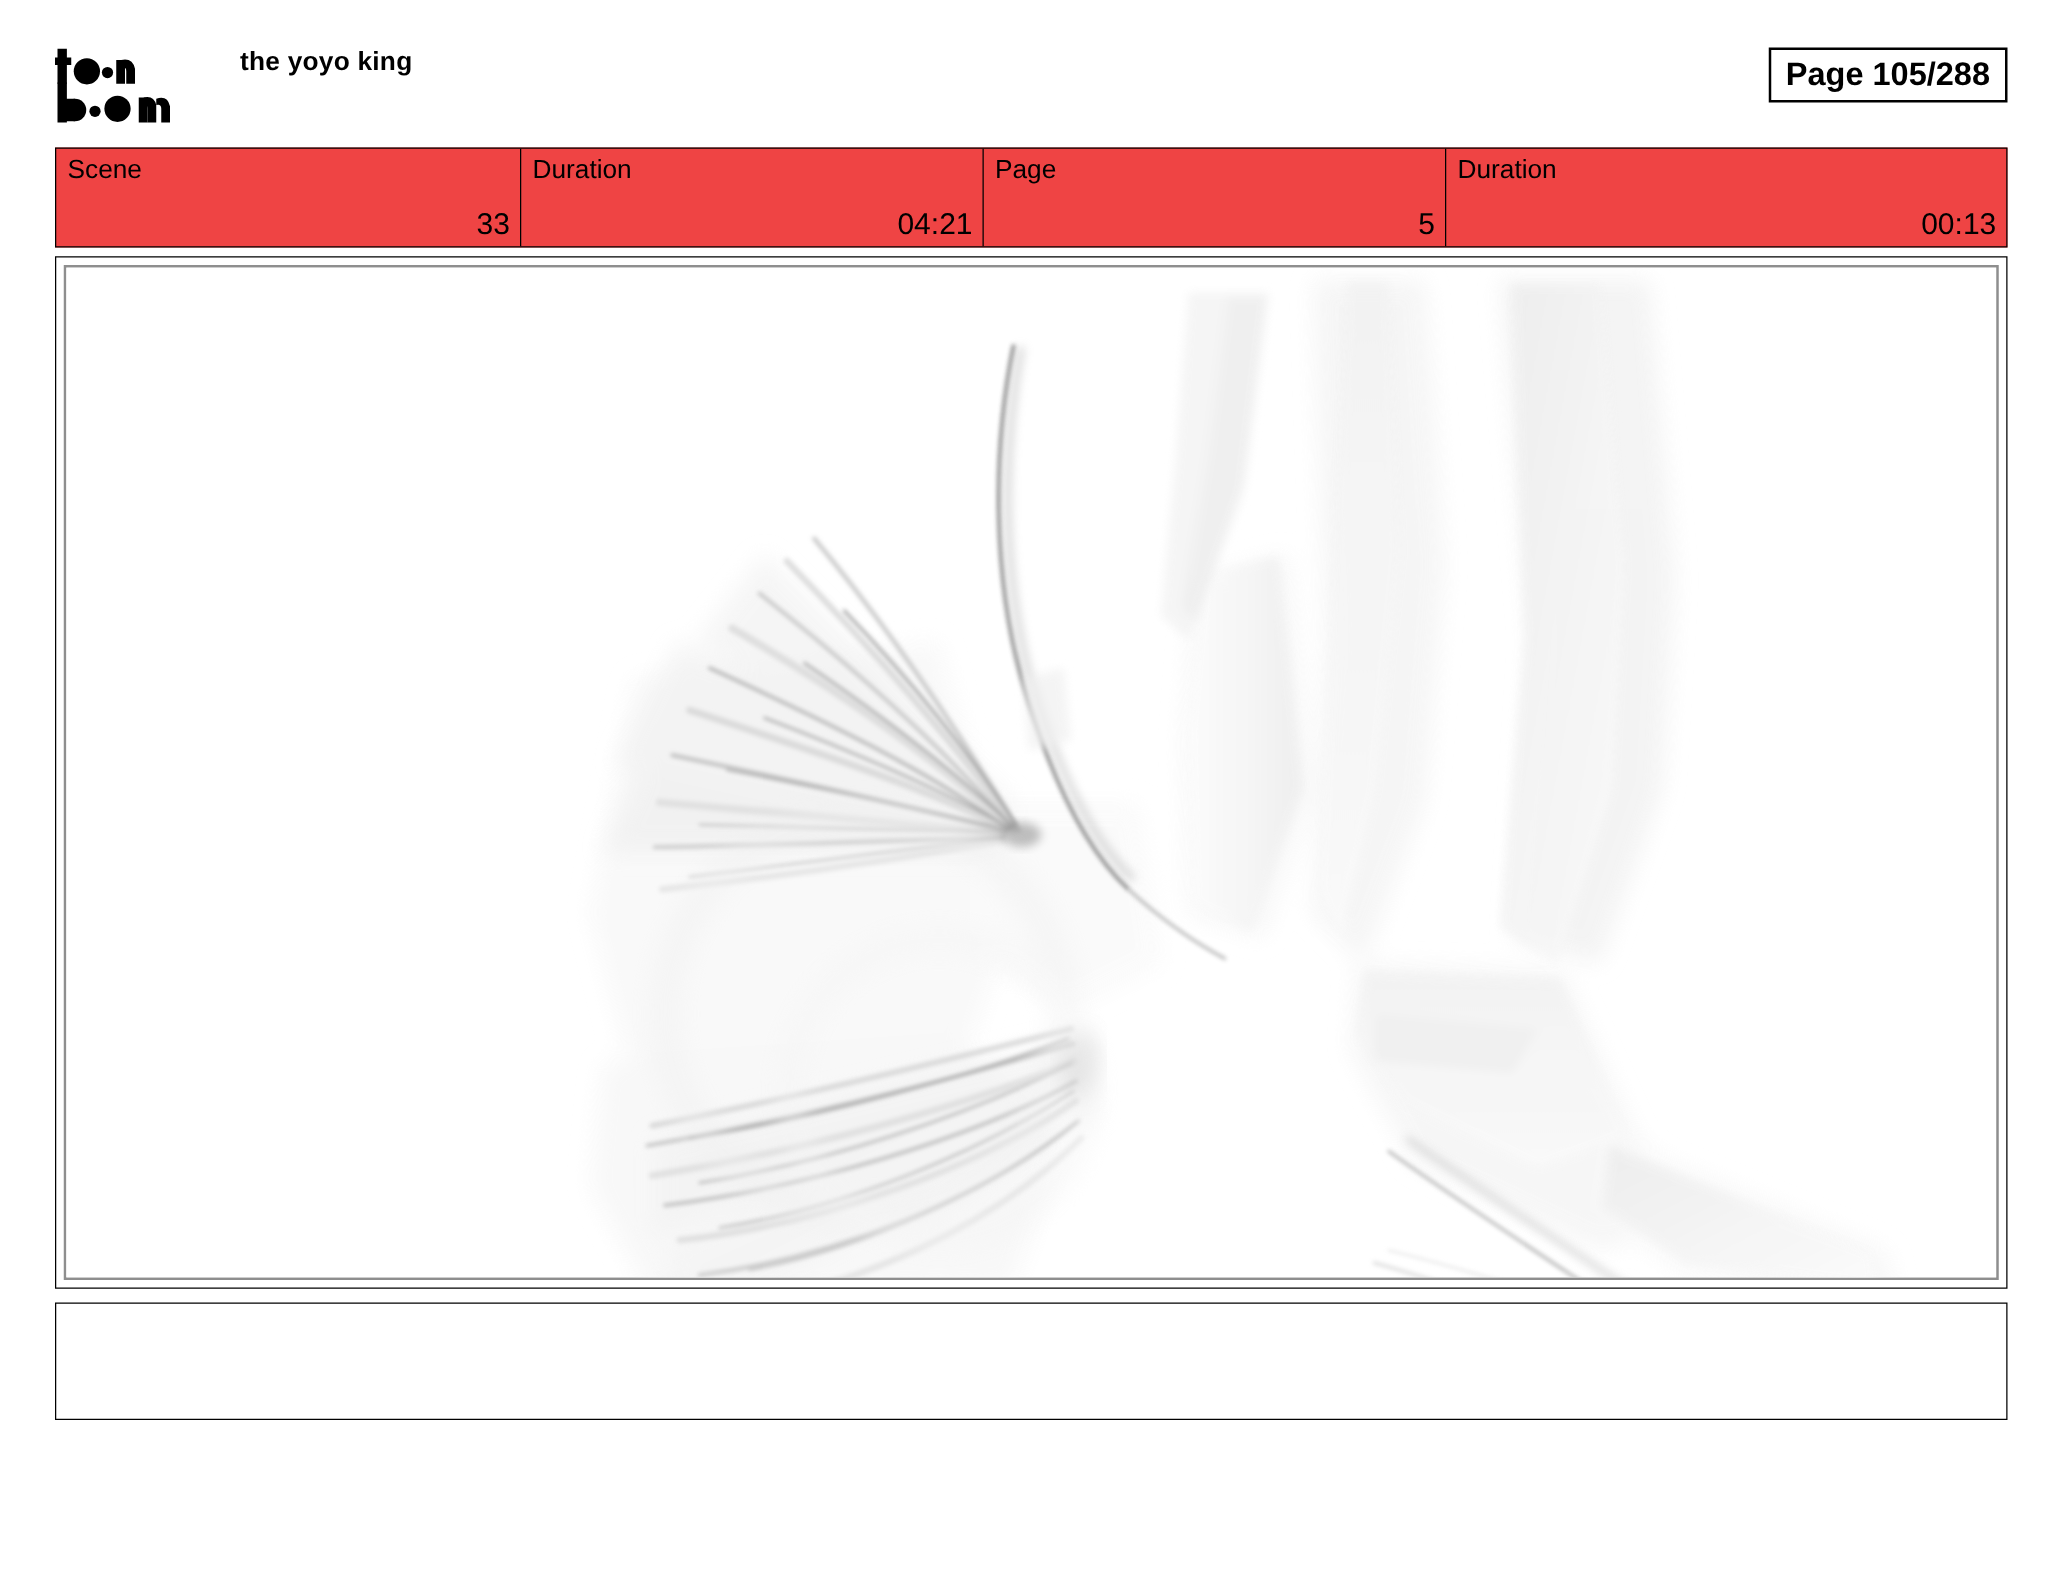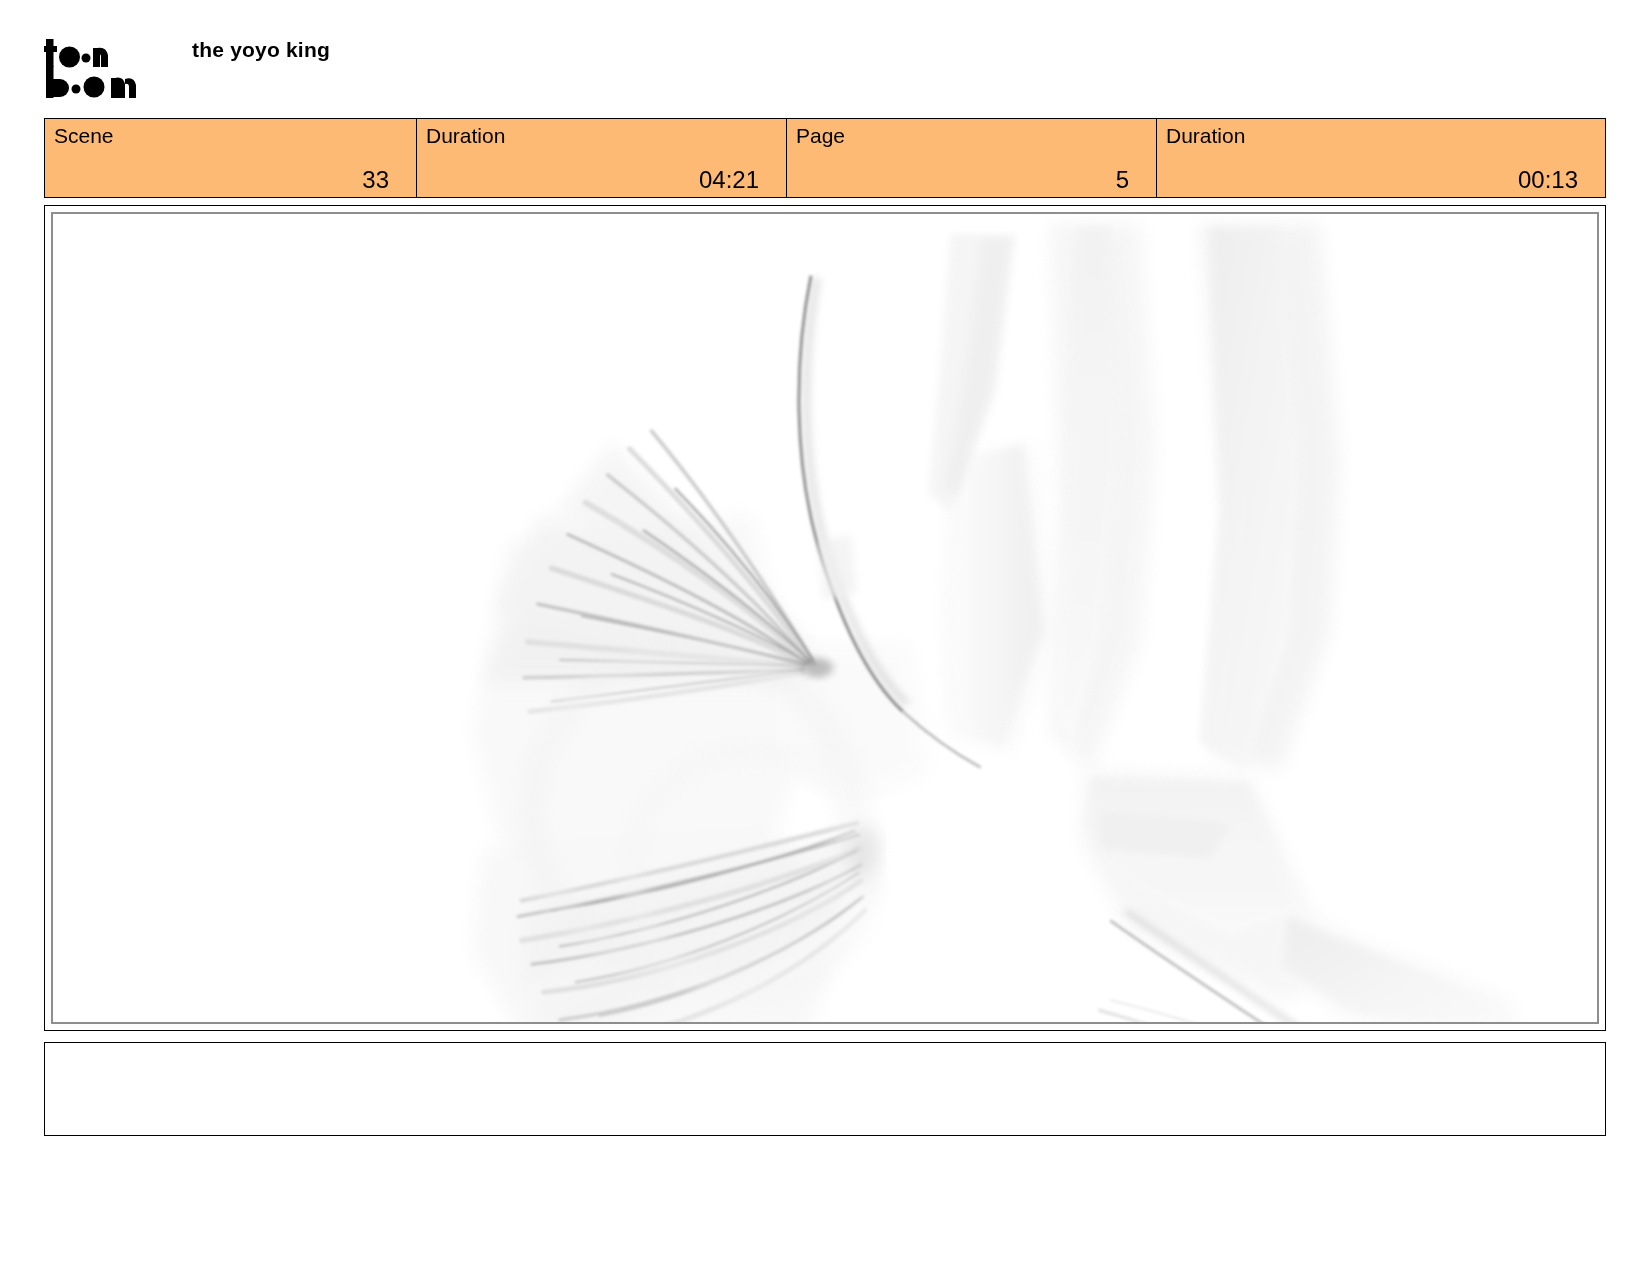--- a/index.html
+++ b/index.html
@@ -64,21 +64,21 @@
   
   .meta-table {
     position: absolute;
     left: 44px;
     top: 118px;
     width: 1562px;
     height: 80px;
     display: flex;
     border: 1px solid #000000;
     box-sizing: border-box;
-    background: #fdba74;
+    background: #ef4444;
   }
 
   .meta-cell {
     position: relative;
     box-sizing: border-box;
     border-right: 1px solid #000000;
     padding: 6px 9px 6px 9px;
   }
   .meta-cell:last-child { border-right: none; }
 
@@ -87,21 +87,21 @@
   .meta-cell.panel    { width: 370px; }
   .meta-cell.dur2     { flex: 1 1 auto; }
 
   .meta-label {
     font-size: 21px;
     line-height: 1.05;
     color: #000;
   }
   .meta-value {
     position: absolute;
-    right: 27px;
+    right: 8px;
     bottom: 5px;
     font-size: 24px;
     line-height: 1;
     color: #000;
   }
 
   
   .panel-frame {
     position: absolute;
     left: 44px;
@@ -172,20 +172,21 @@
 
       <circle cx="50" cy="49" r="10.5" fill="#000"></circle>
 
       <rect x="67" y="40" width="7" height="20" fill="#000"></rect>
       <path d="M71 40 q8 -2 10 6 v14 h-7 v-11 q0 -4 -3 -3 z" fill="#000"></path>
       <path d="M81 41 q9 -3 11 6 v13 h-7 v-11 q0 -4 -4 -3 z" fill="#000"></path>
     </svg>
 
     <div class="project-title">the yoyo king</div>
 
+    <div class="page-indicator">Page 105/288</div>
   </div>
 
   <div class="meta-table">
 
     <div class="meta-cell scene">
       <div class="meta-label">Scene</div>
       <div class="meta-value">33</div>
     </div>
 
     <div class="meta-cell dur1">

